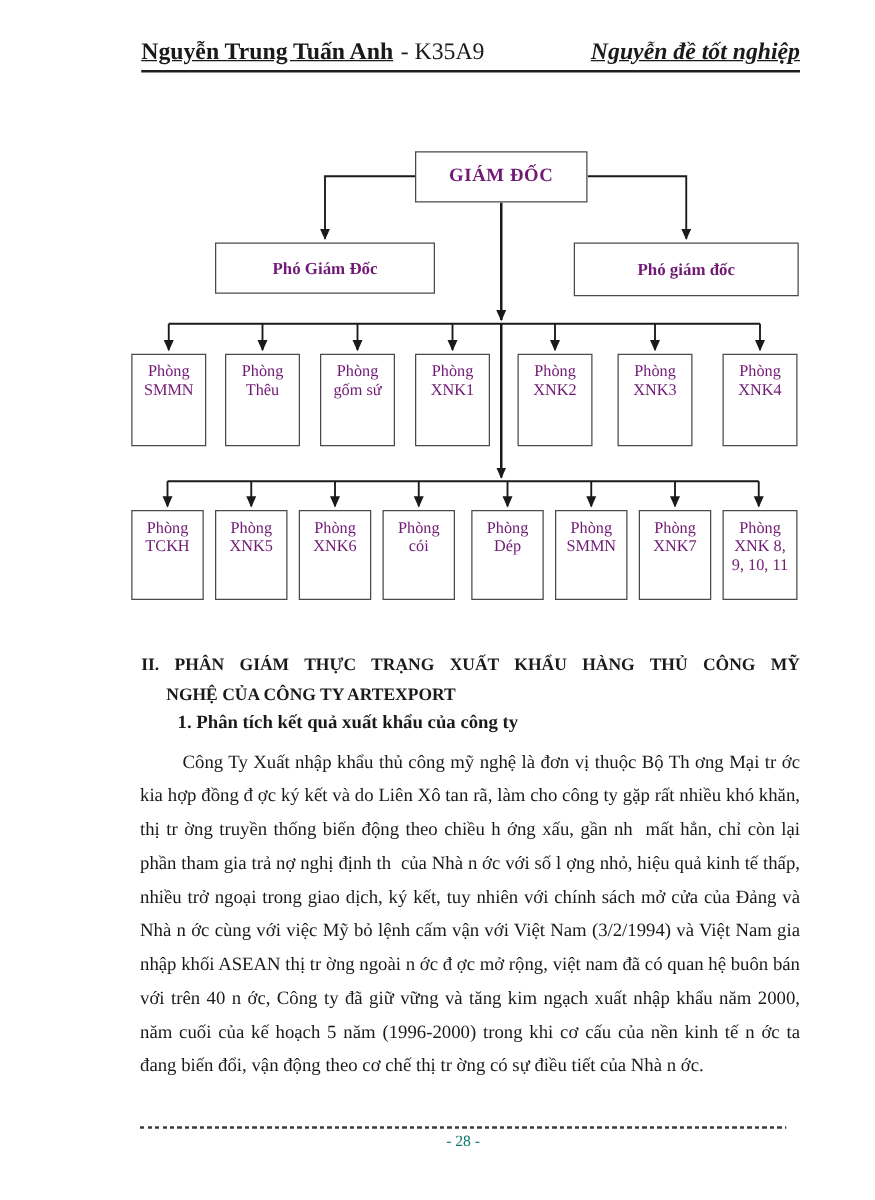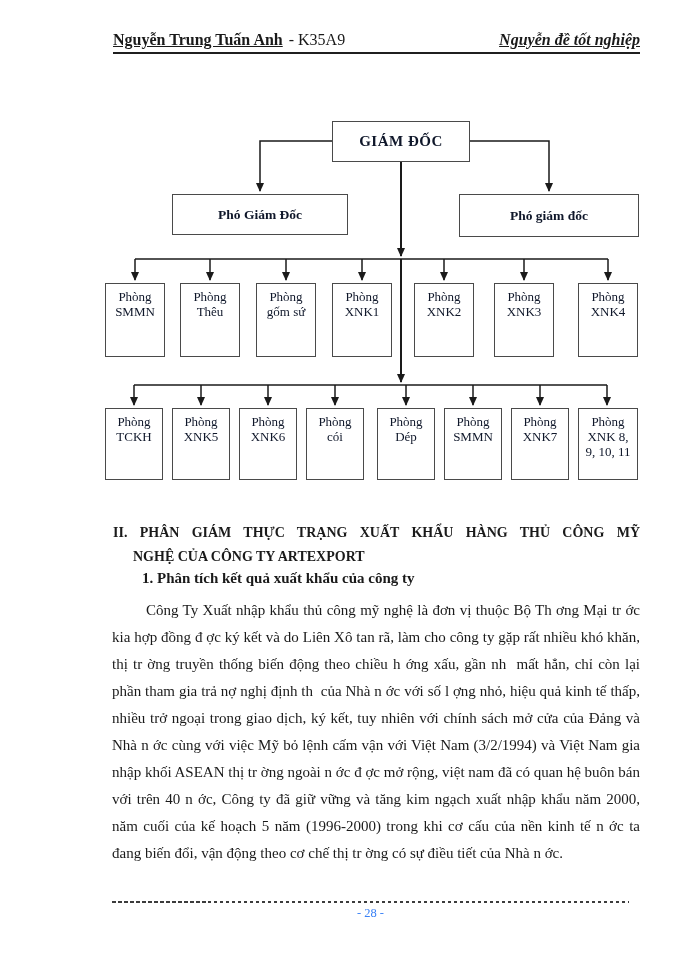--- a/index.html
+++ b/index.html
@@ -5,36 +5,36 @@
   html,body{margin:0;padding:0;background:#888;}
   .page{
     position:relative;width:700px;height:960px;background:#ffffff;
     font-family:"Liberation Serif","DejaVu Serif",serif;color:#1a1a1a;
     overflow:hidden;margin:0 auto;
   }
   
   .header{
     position:absolute;top:31px;left:113px;right:60px;
     display:flex;justify-content:space-between;align-items:flex-end;
-    border-bottom:2px solid #1f1f1f;padding-bottom:3px;font-size:16px;
+    border-bottom:2px solid #1f1f1f;padding-bottom:3px;font-size:19px;
   }
   .header .name{font-weight:bold;text-decoration:underline;}
   .header .suffix{margin-left:6px;}
   .header .right{font-weight:bold;font-style:italic;text-decoration:underline;}
   
   .doc-title{
     position:absolute;top:86px;left:96px;right:60px;
     font-weight:bold;font-size:15px;white-space:pre-wrap;
   }
   
   .chart{position:absolute;top:115px;left:0;width:700px;height:372px;}
   .chart svg{position:absolute;top:0;left:0;}
   .obox{
     position:absolute;box-sizing:border-box;border:1px solid #4a4a4a;background:#fff;
-    text-align:center;font-size:13px;line-height:15px;padding-top:5px;color:#0f172a;
+    text-align:center;font-size:13px;line-height:15px;padding-top:5px;color:#701a75;
   }
   .obox .bl{display:block;}
   .obox.root{
     display:flex;align-items:center;justify-content:center;padding-top:0;
     font-weight:bold;font-size:15px;letter-spacing:.5px;
   }
   .obox.deputy{
     display:flex;align-items:center;justify-content:center;padding-top:0;
     font-weight:bold;font-size:13.5px;
   }
@@ -54,21 +54,21 @@
     position:absolute;top:597px;left:112px;width:528px;
     font-size:15px;line-height:27px;text-align:justify;text-indent:34px;
     white-space:pre-wrap;
   }
   
   .footer{position:absolute;top:901px;left:112px;width:517px;}
   .dash-line{
     height:2px;
     background:repeating-linear-gradient(to right,#3c3c3c 0 3.5px,transparent 3.5px 6px);
   }
-  .page-num{text-align:center;font-size:12.5px;margin-top:3px;color:#3b82f6;}
+  .page-num{text-align:center;font-size:12.5px;margin-top:3px;color:#0f766e;}
 </style>
 </head>
 <body>
 
 <div class="page">
 
   <div class="header">
     <div>
       <span class="name">Nguyễn Trung Tuấn Anh</span><span class="suffix">- K35A9</span>
     </div>

